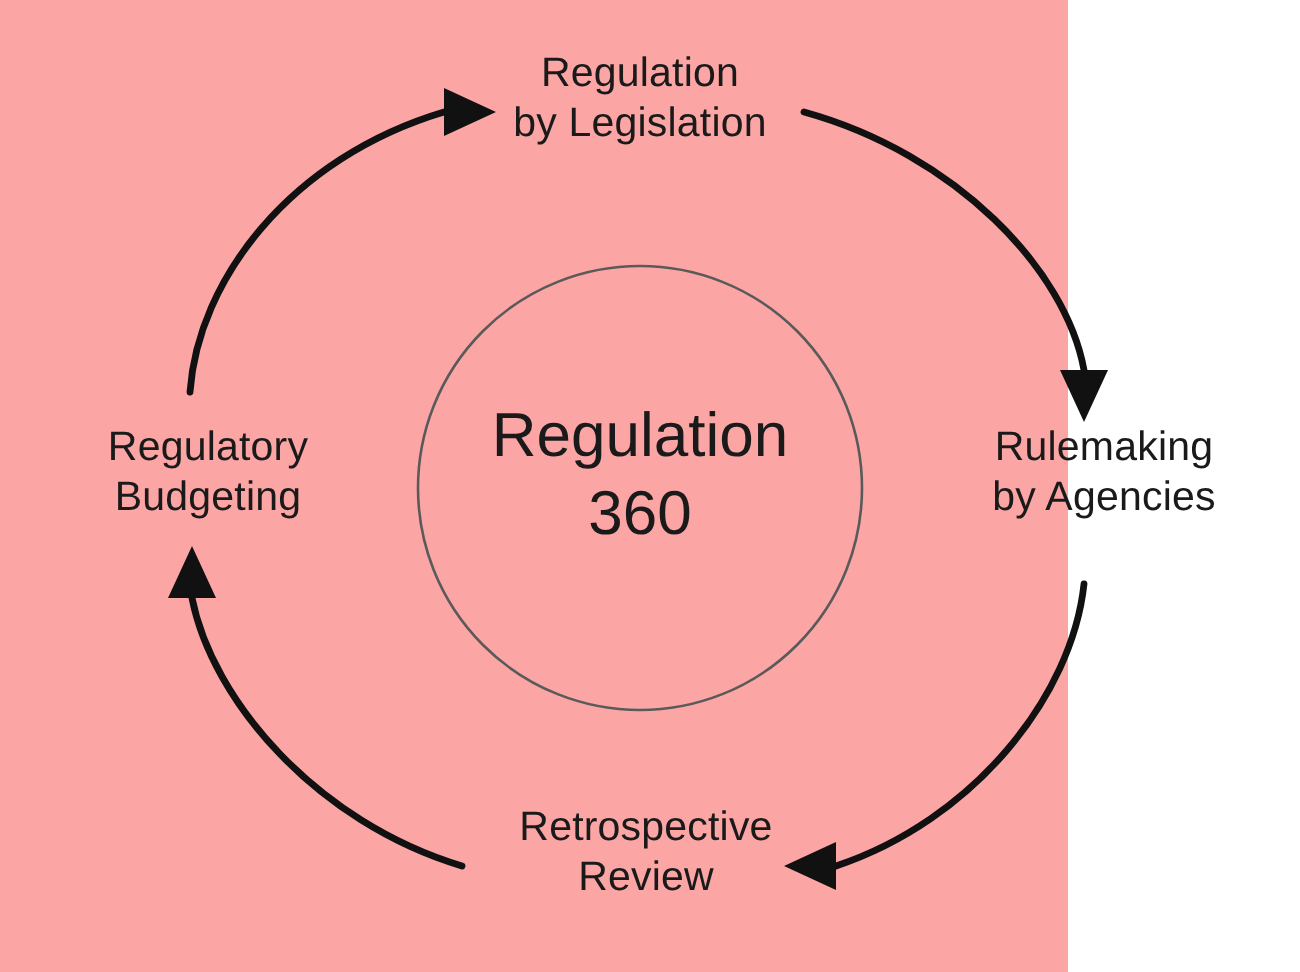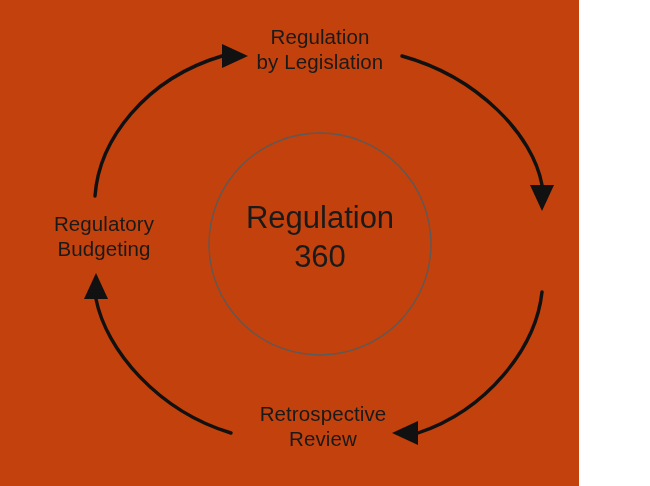--- a/index.html
+++ b/index.html
@@ -9,23 +9,23 @@
     background: #ffffff;
   }
   body {
     width: 650px;
     height: 486px;
     font-family: "Liberation Sans", sans-serif;
     overflow: hidden;
   }
   #diagram-root {
     position: relative;
-    width: 579px;
+    width: 534px;
     height: 486px;
-    background: #c2410c;
+    background: #fca5a5;
   }
   #cycle-svg {
     position: absolute;
     left: 0;
     top: 0;
     width: 650px;
     height: 486px;
     display: block;
   }
   .stage-label {
@@ -98,20 +98,22 @@
     <g>
       <path d="M 231 433 C 158 411 106 350 96 299" fill="none" stroke="#111111" stroke-width="3.4" stroke-linecap="round"></path>
       <polygon points="84,299 108,299 96,273" fill="#111111"></polygon>
     </g>
 
   </svg>
 
   <div class="stage-label" id="label-legislation">Regulation
 by Legislation</div>
 
+  <div class="stage-label" id="label-rulemaking">Rulemaking
+by Agencies</div>
 
   <div class="stage-label" id="label-budgeting">Regulatory
 Budgeting</div>
 
   <div class="stage-label" id="label-retrospective">Retrospective
 Review</div>
 
   <div id="center-text">Regulation
 360</div>
 

